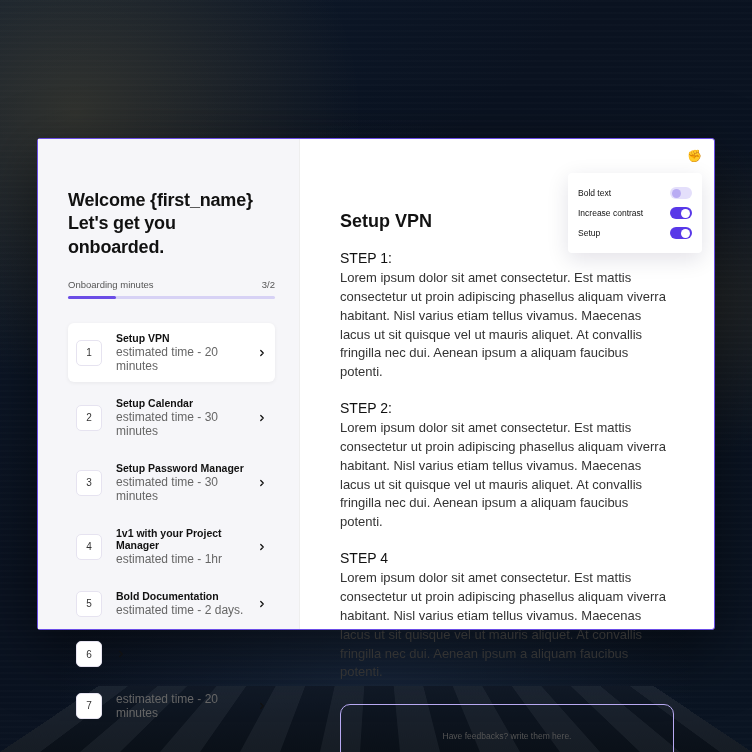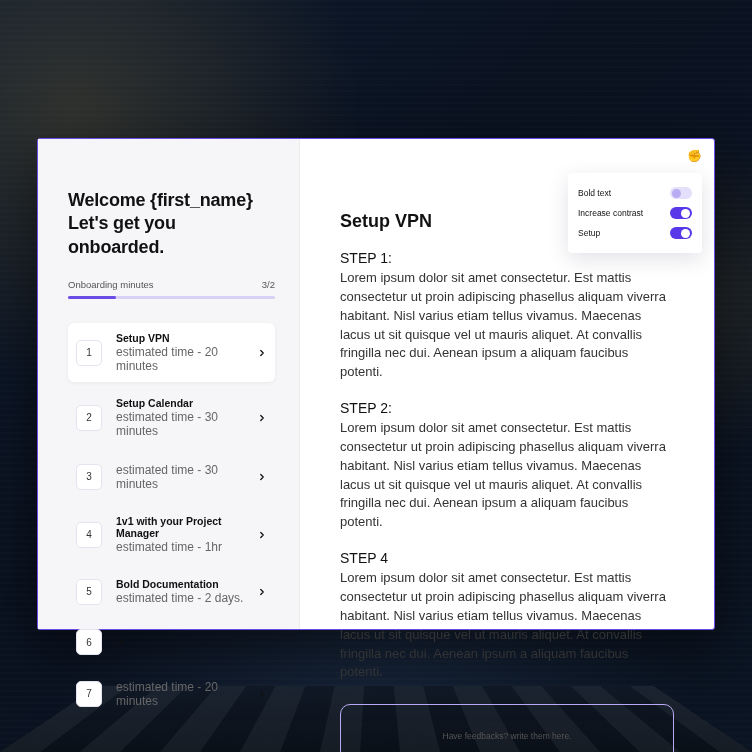--- a/index.html
+++ b/index.html
@@ -188,20 +188,21 @@
             <div class="step-title">Setup Calendar</div>
             <div class="step-est">estimated time - 30 minutes</div>
           </div>
           <div class="chev"><svg width="10" height="10" viewBox="0 0 24 24" fill="none" stroke="currentColor" stroke-width="3" stroke-linecap="round" stroke-linejoin="round">
               <polyline points="9 18 15 12 9 6"></polyline>
             </svg></div>
         </div>
         <div class="step">
           <div class="num">3</div>
           <div class="step-txt">
+            <div class="step-title">Setup Password  Manager</div>
             <div class="step-est">estimated time - 30 minutes</div>
           </div>
           <div class="chev"><svg width="10" height="10" viewBox="0 0 24 24" fill="none" stroke="currentColor" stroke-width="3" stroke-linecap="round" stroke-linejoin="round">
               <polyline points="9 18 15 12 9 6"></polyline>
             </svg></div>
         </div>
         <div class="step">
           <div class="num">4</div>
           <div class="step-txt">
             <div class="step-title">1v1 with your Project Manager</div>

